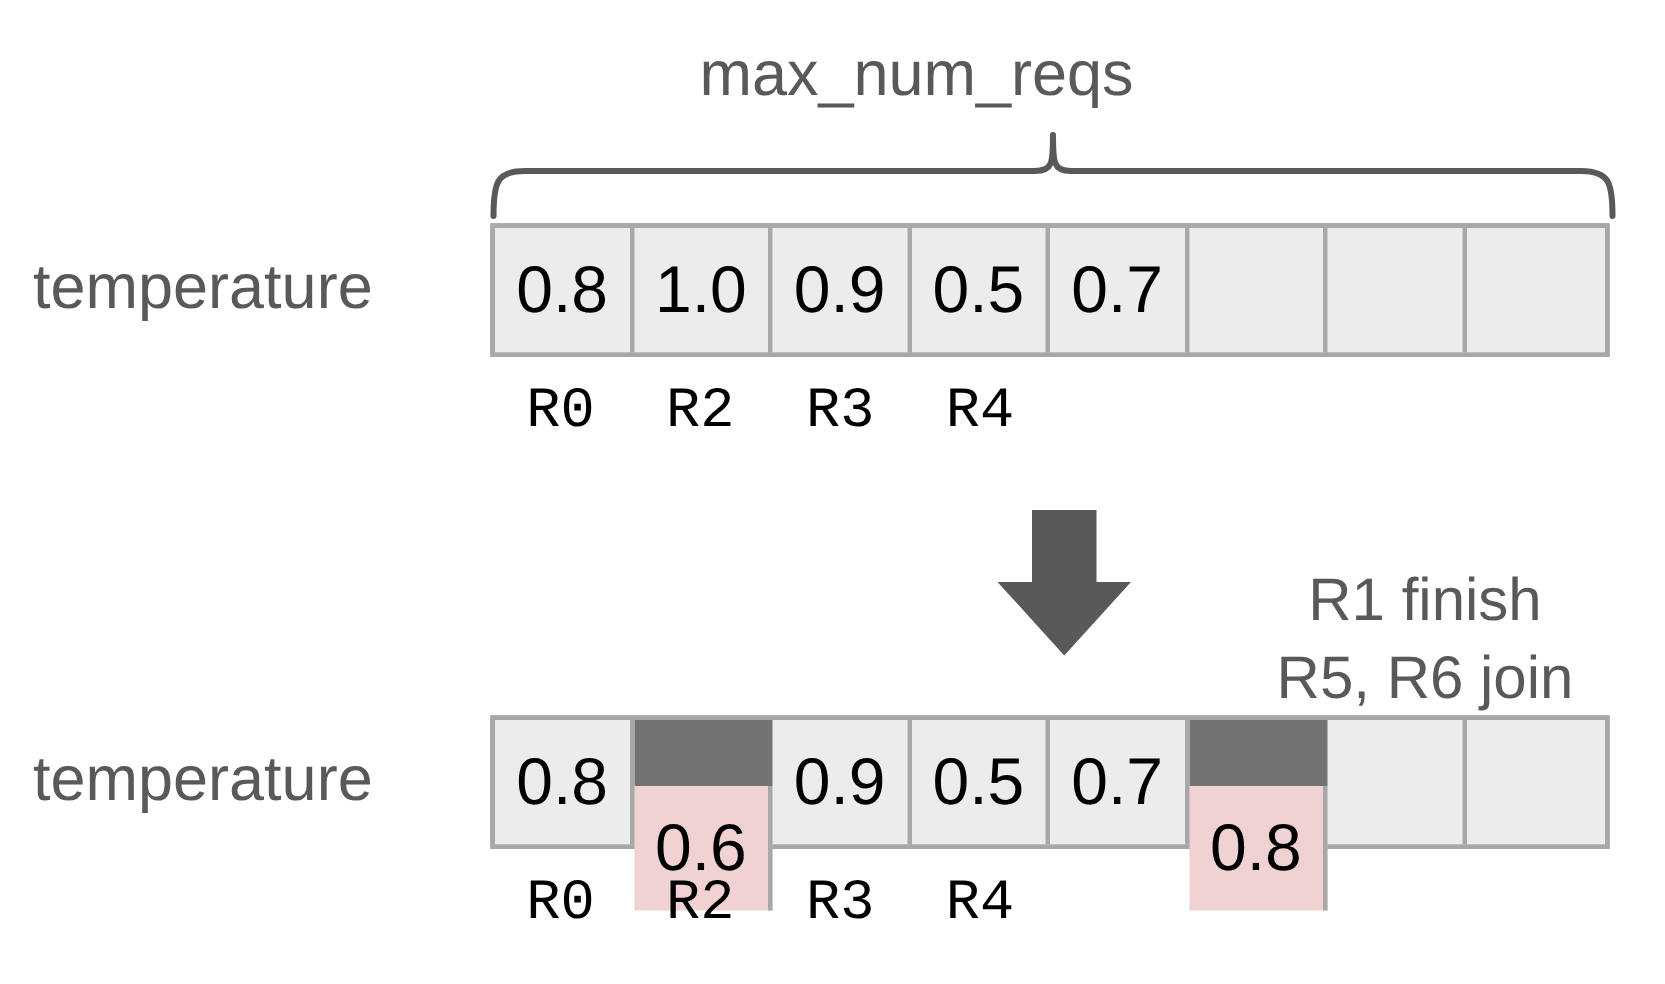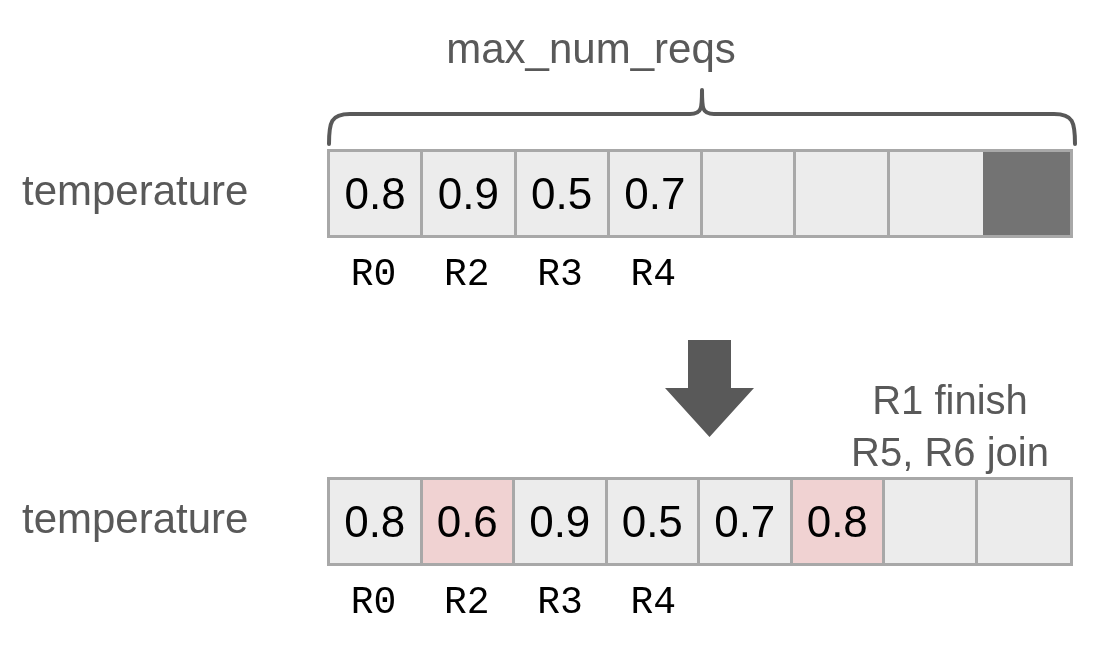--- a/index.html
+++ b/index.html
@@ -31,20 +31,21 @@
     white-space: nowrap;
   }
 
   
   #brace-label {
     left: 0;
     top: 28px;
     width: 888px;
     text-align: center;
     white-space: nowrap;
+    padding-left: 20px;
   }
   #brace-label-inner {
     display: inline-block;
     position: relative;
     left: 147px;   
   }
   #brace-svg {
     position: absolute;
     left: 320px;
     top: 84px;
@@ -67,21 +68,21 @@
     background: #ececec;
     border-right: 3px solid #a8a8a8;
     display: flex;
     align-items: center;
     justify-content: center;
     font-size: 44px;
     color: #000000;
     line-height: 1;
   }
   .array .cell:last-child { border-right: none; }
-  .array .cell.hl { background: #f0d2d2; }
+  .array .cell.hl { background: #f0d2d2; margin-top: 44px; }
 
   
   #array-top {
     left: 327px;
     top: 149px;
     width: 746px;
     height: 89px;
   }
   
   #array-bottom {
@@ -148,20 +149,21 @@
   </div>
 
   <svg id="brace-svg" viewBox="0 0 764 62">
     <path d="M9,60 C9,38 11,30 30,30 L370,30 C382,30 382,24 382,6 C382,24 382,30 394,30 L734,30 C753,30 755,38 755,60" fill="none" stroke="#595959" stroke-width="4" stroke-linecap="round" stroke-linejoin="round"></path>
   </svg>
 
   <div class="label-gray" id="temp-label-top">temperature</div>
 
   <div class="array" id="array-top">
       <div class="cell">0.8</div>
+      <div class="cell">1.0</div>
       <div class="cell">0.9</div>
       <div class="cell">0.5</div>
       <div class="cell">0.7</div>
       <div class="cell"></div>
       <div class="cell"></div>
       <div class="cell"></div>
     </div>
 
   <div class="idx-row" id="idx-top">
       <div class="idx">R0</div>

